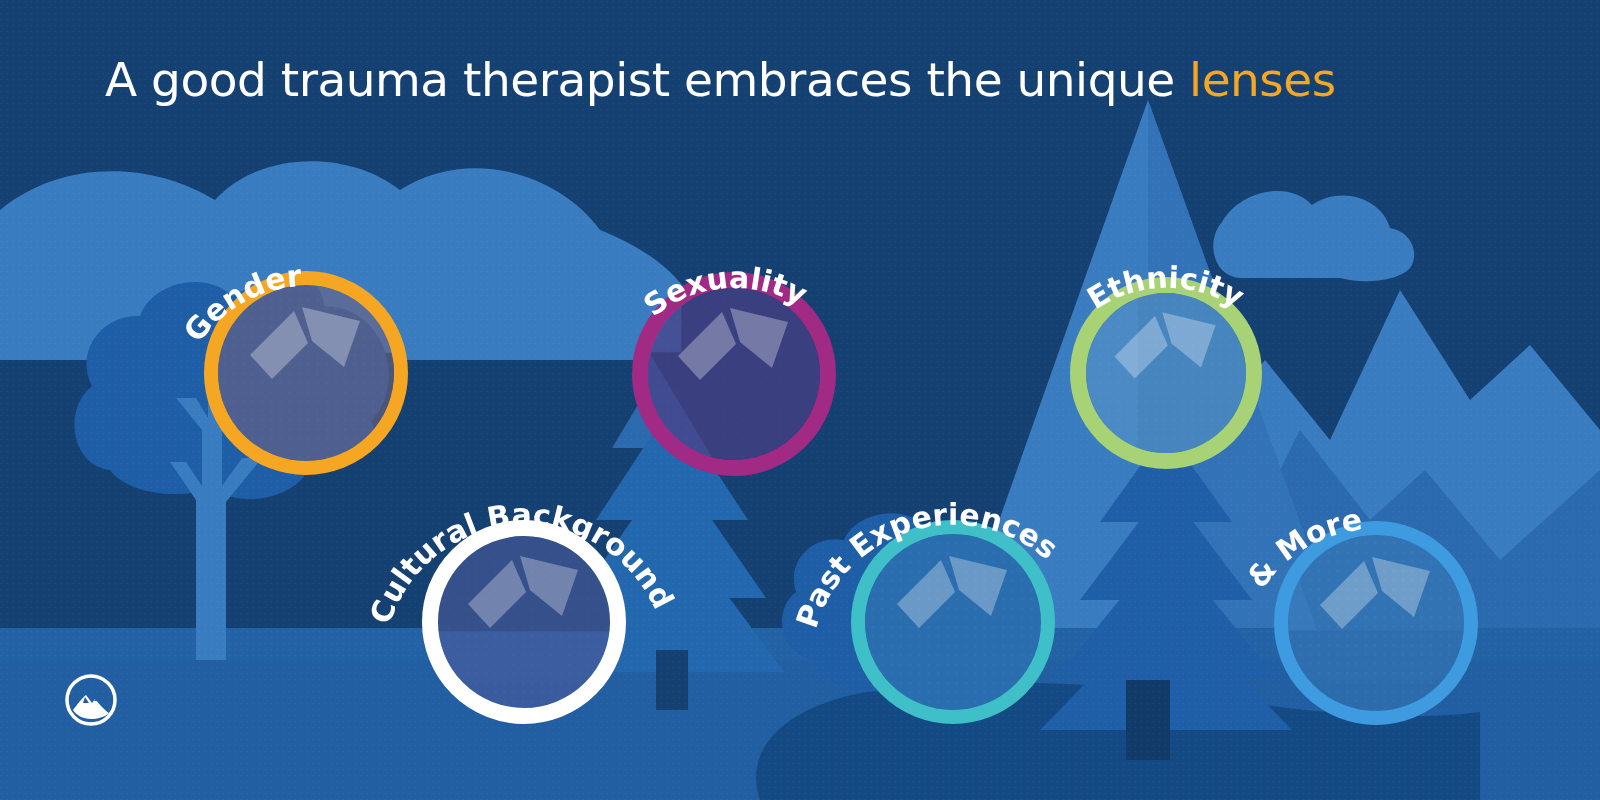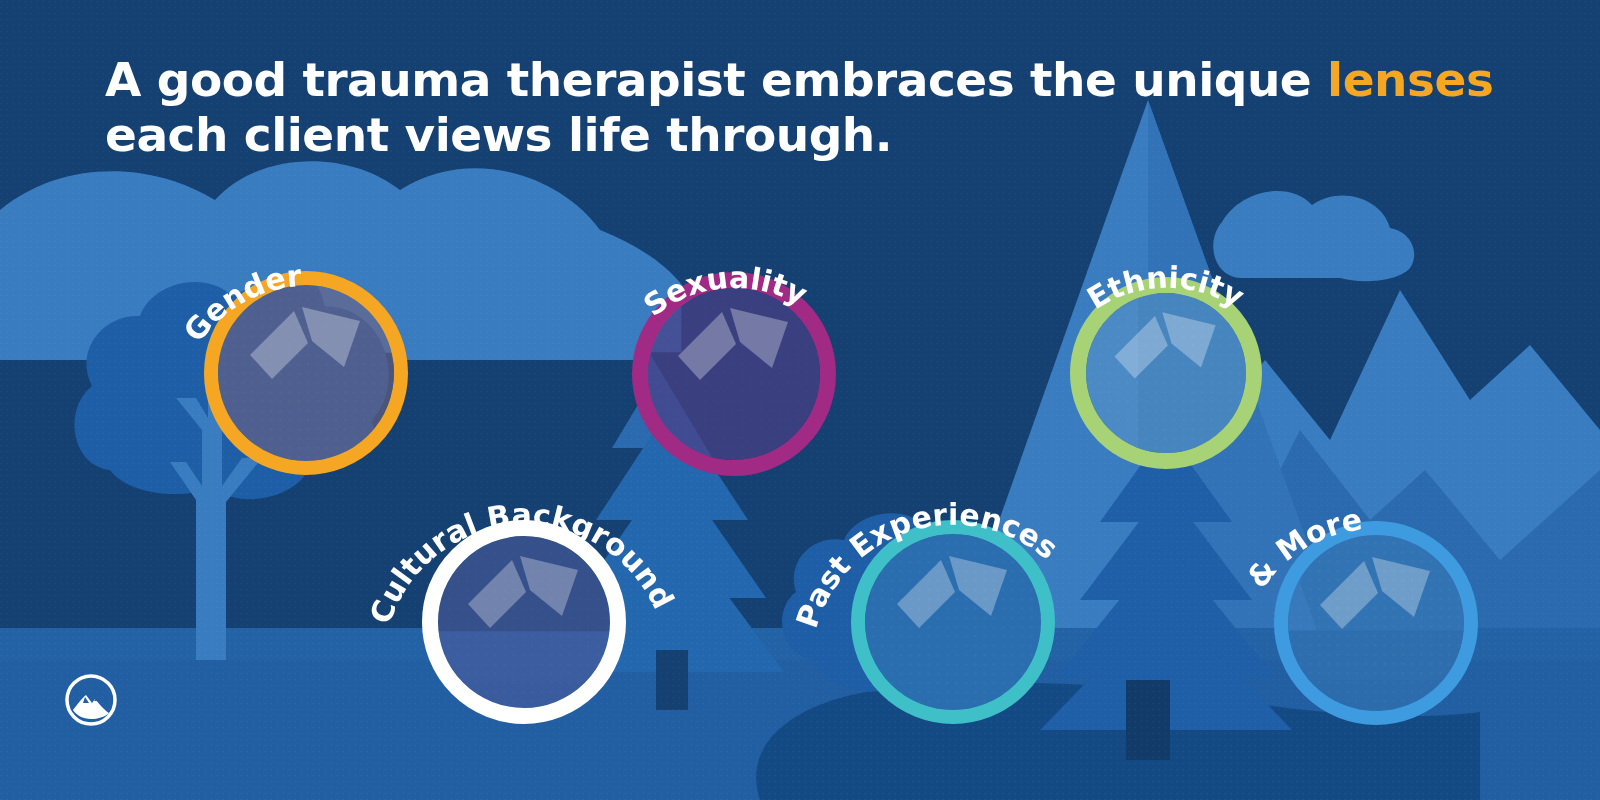--- a/index.html
+++ b/index.html
@@ -7,21 +7,21 @@
     position:relative;width:1600px;height:800px;overflow:hidden;
     background:#144072;
     font-family:"DejaVu Sans","Liberation Sans",sans-serif;
   }
   #stage svg.layer{position:absolute;inset:0;width:1600px;height:800px;display:block;}
 
   
   #headline{
     position:absolute;left:105px;top:52px;width:1400px;
     font-family:"DejaVu Sans","Liberation Sans",sans-serif;
-    font-weight:bold;font-size:47px;line-height:1.18;
+    font-weight:normal;font-size:47px;line-height:1.18;
     color:#ffffff;letter-spacing:-0.5px;
     white-space:pre-wrap;
     z-index:40;
   }
   #headline .accent{color:#F5A623;}
 
   
   .lens-label{position:absolute;z-index:35;pointer-events:none;}
   .lens-label text{
     font-family:"DejaVu Sans","Liberation Sans",sans-serif;
@@ -257,21 +257,21 @@
       <textPath href="#arc-ethnicity" startOffset="29%">Ethnicity</textPath>
     </text>
     <text font-size="30" font-weight="bold" fill="#fff">
       <textPath href="#arc-past" startOffset="5%">Past Experiences</textPath>
     </text>
     <text font-size="30" font-weight="bold" fill="#fff">
       <textPath href="#arc-more" startOffset="16%">&amp; More</textPath>
     </text>
   </svg>
 
-  <div id="headline"><span>A good trauma therapist embraces the unique </span><span class="accent">lenses</span><br><span>each client views life through.</span></div>
+  <div id="headline"><span>A good trauma therapist embraces the unique </span><span class="accent">lenses</span><br></div>
 
   <div class="logo-wrap">
     <svg viewBox="0 0 56 56" width="56" height="56">
       <circle cx="28" cy="28" r="24" fill="none" stroke="#FFFFFF" stroke-width="3.5"></circle>
       <path d="M10 38 C14 33 19 26 23 23 L29 31 L32 27 L38 34 C41 37 44 40 46 41
                C42 45 34 47 28 47 C20 47 13 43 10 38 Z" fill="#FFFFFF"></path>
       <path d="M31 29 L34 25 L37 29 Z" fill="#215EA2"></path>
       <path d="M22 25 L26 31 L20 31 Z" fill="#215EA2"></path>
     </svg>
   </div>

